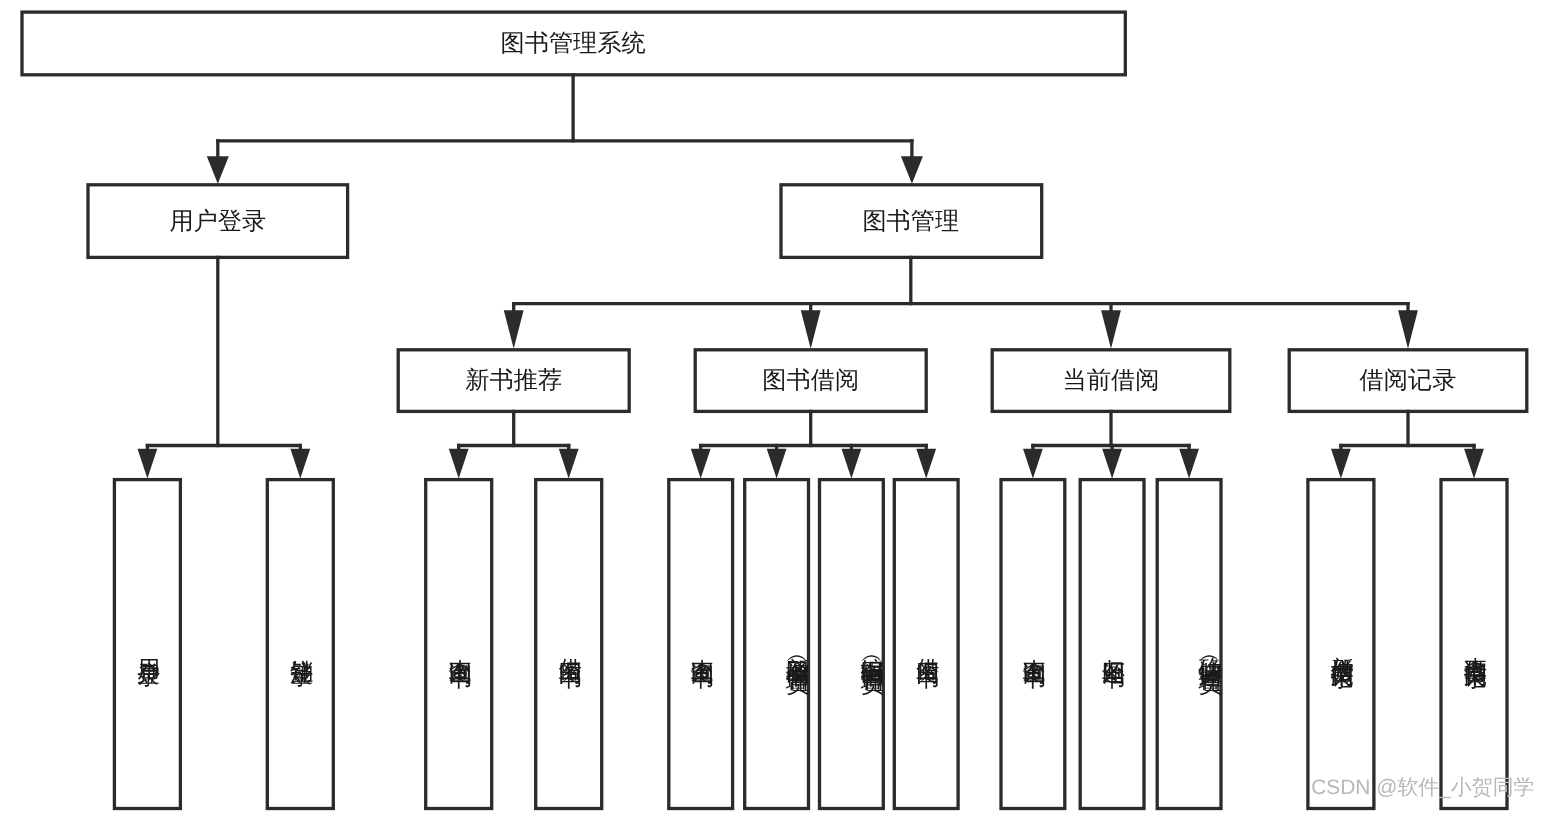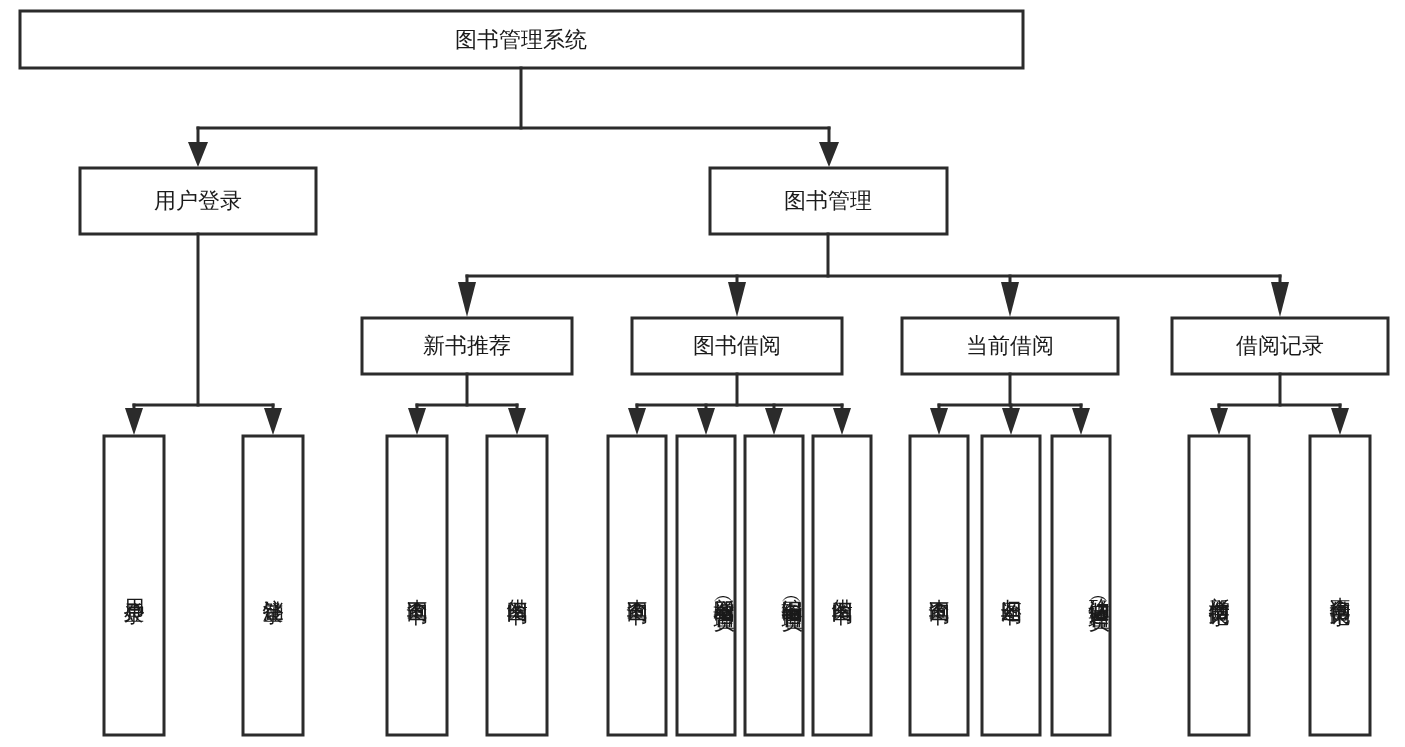--- a/index.html
+++ b/index.html
@@ -230,14 +230,15 @@
   <div class="node-label-v center-v" style="left:910px; top:436px; width:58px; height:299px;">查询图书</div>
 
   <div class="node-label-v center-v" style="left:982px; top:436px; width:58px; height:299px;">归还图书</div>
 
   <div class="node-label-v" style="left:1052px; top:444px; width:58px; height:291px;">确认归还（管理员）</div>
 
   <div class="node-label-v center-v" style="left:1189px; top:436px; width:60px; height:299px;">新增借阅记录</div>
 
   <div class="node-label-v center-v" style="left:1310px; top:436px; width:60px; height:299px;">查询借阅记录</div>
 
+  <div class="watermark" style="left:1192px; top:703px;">CSDN @软件_小贺同学</div>
 
 </div>
 
 </body></html>

